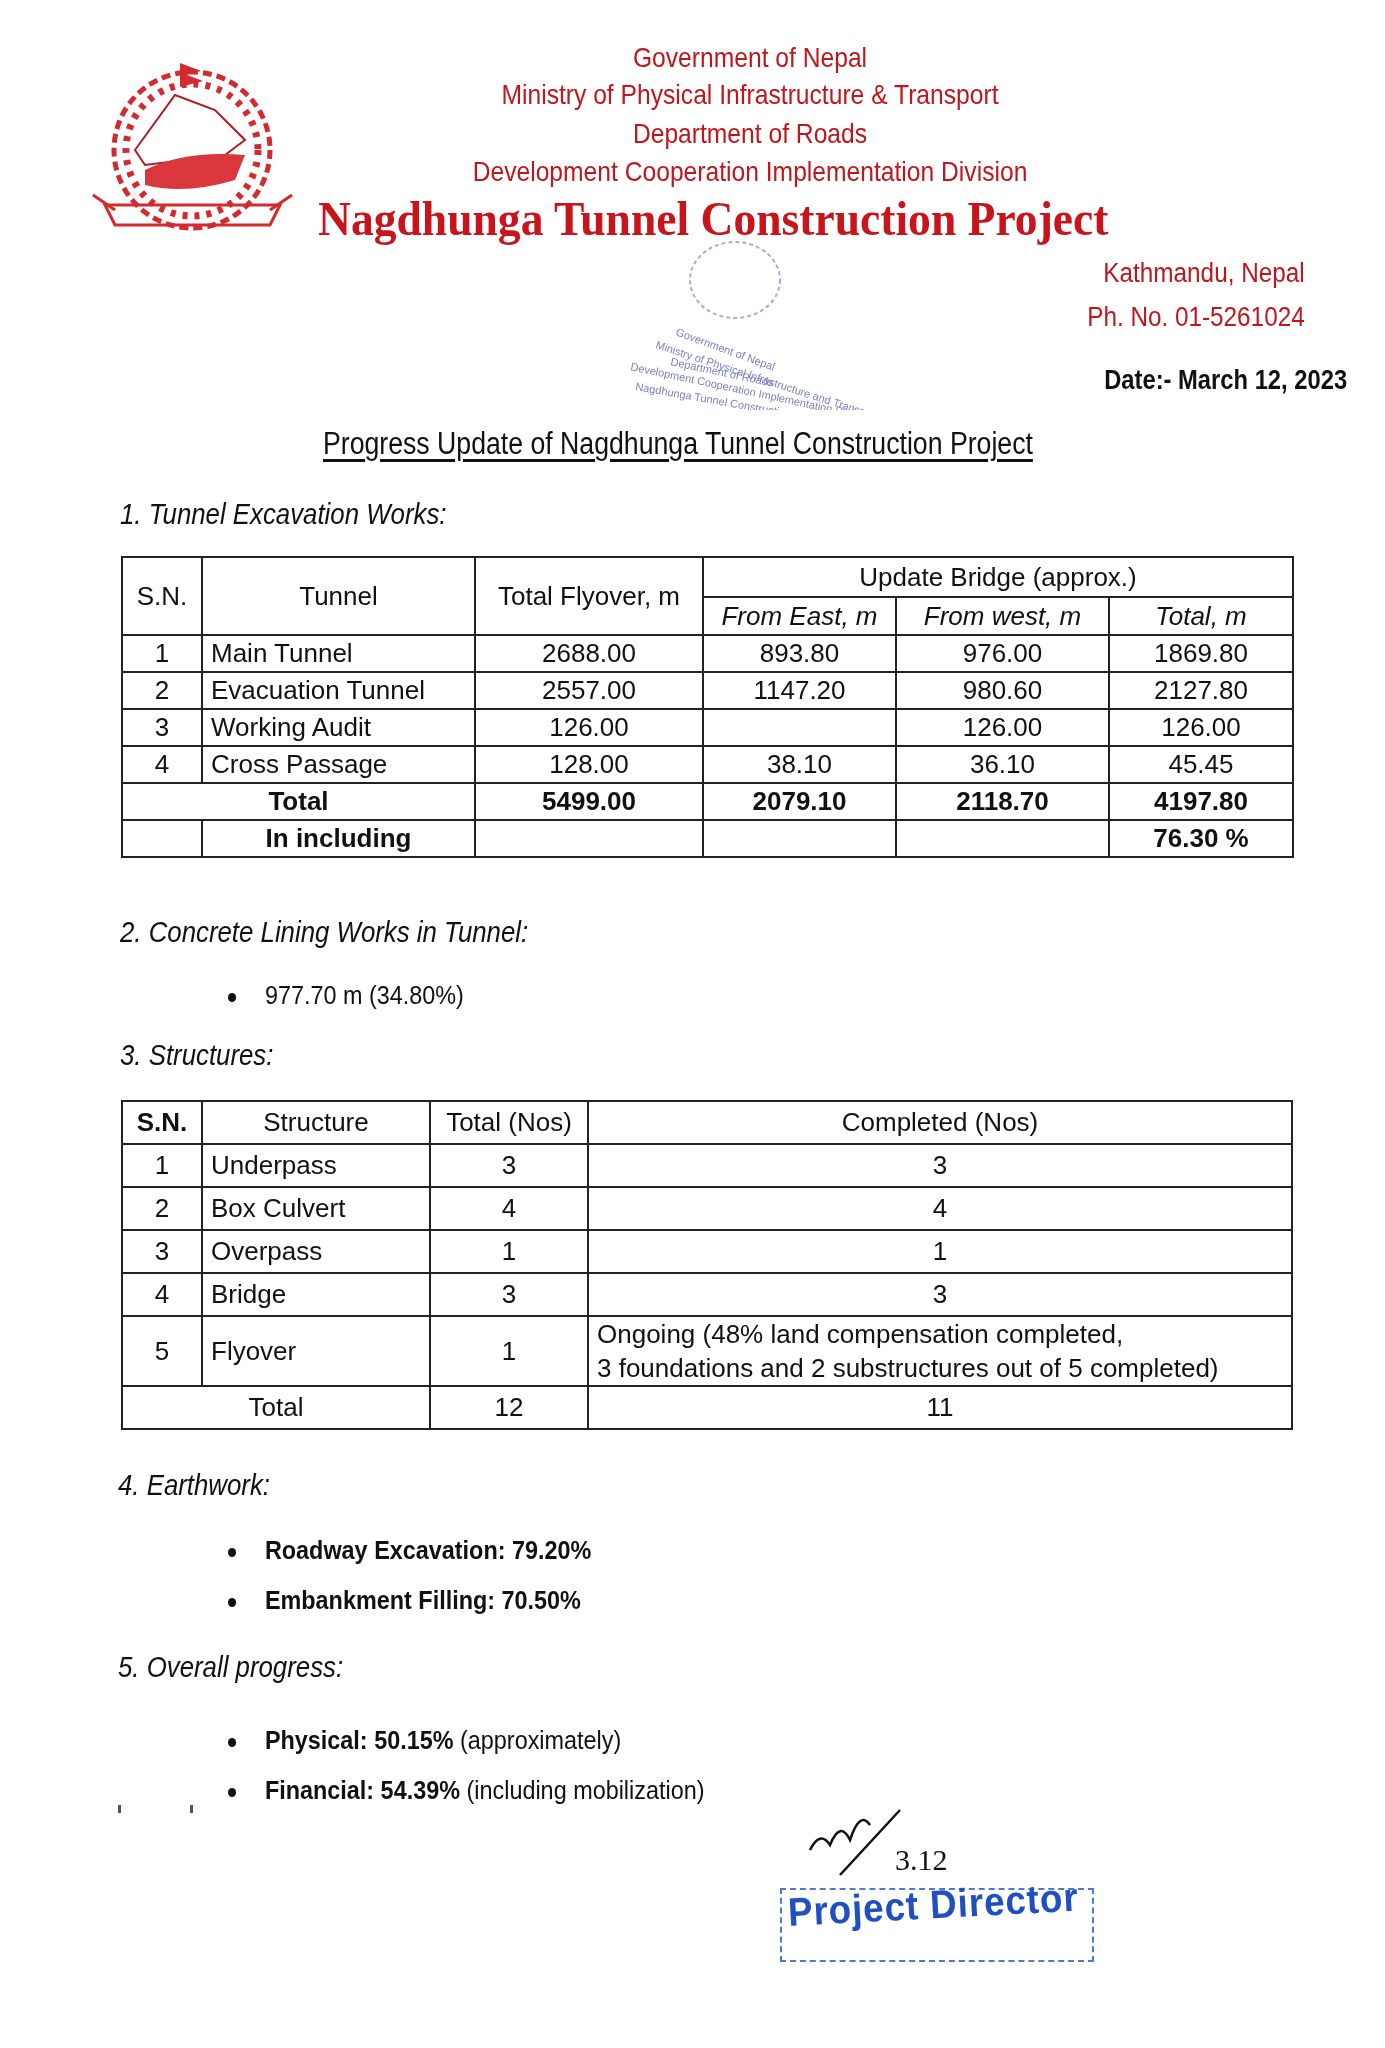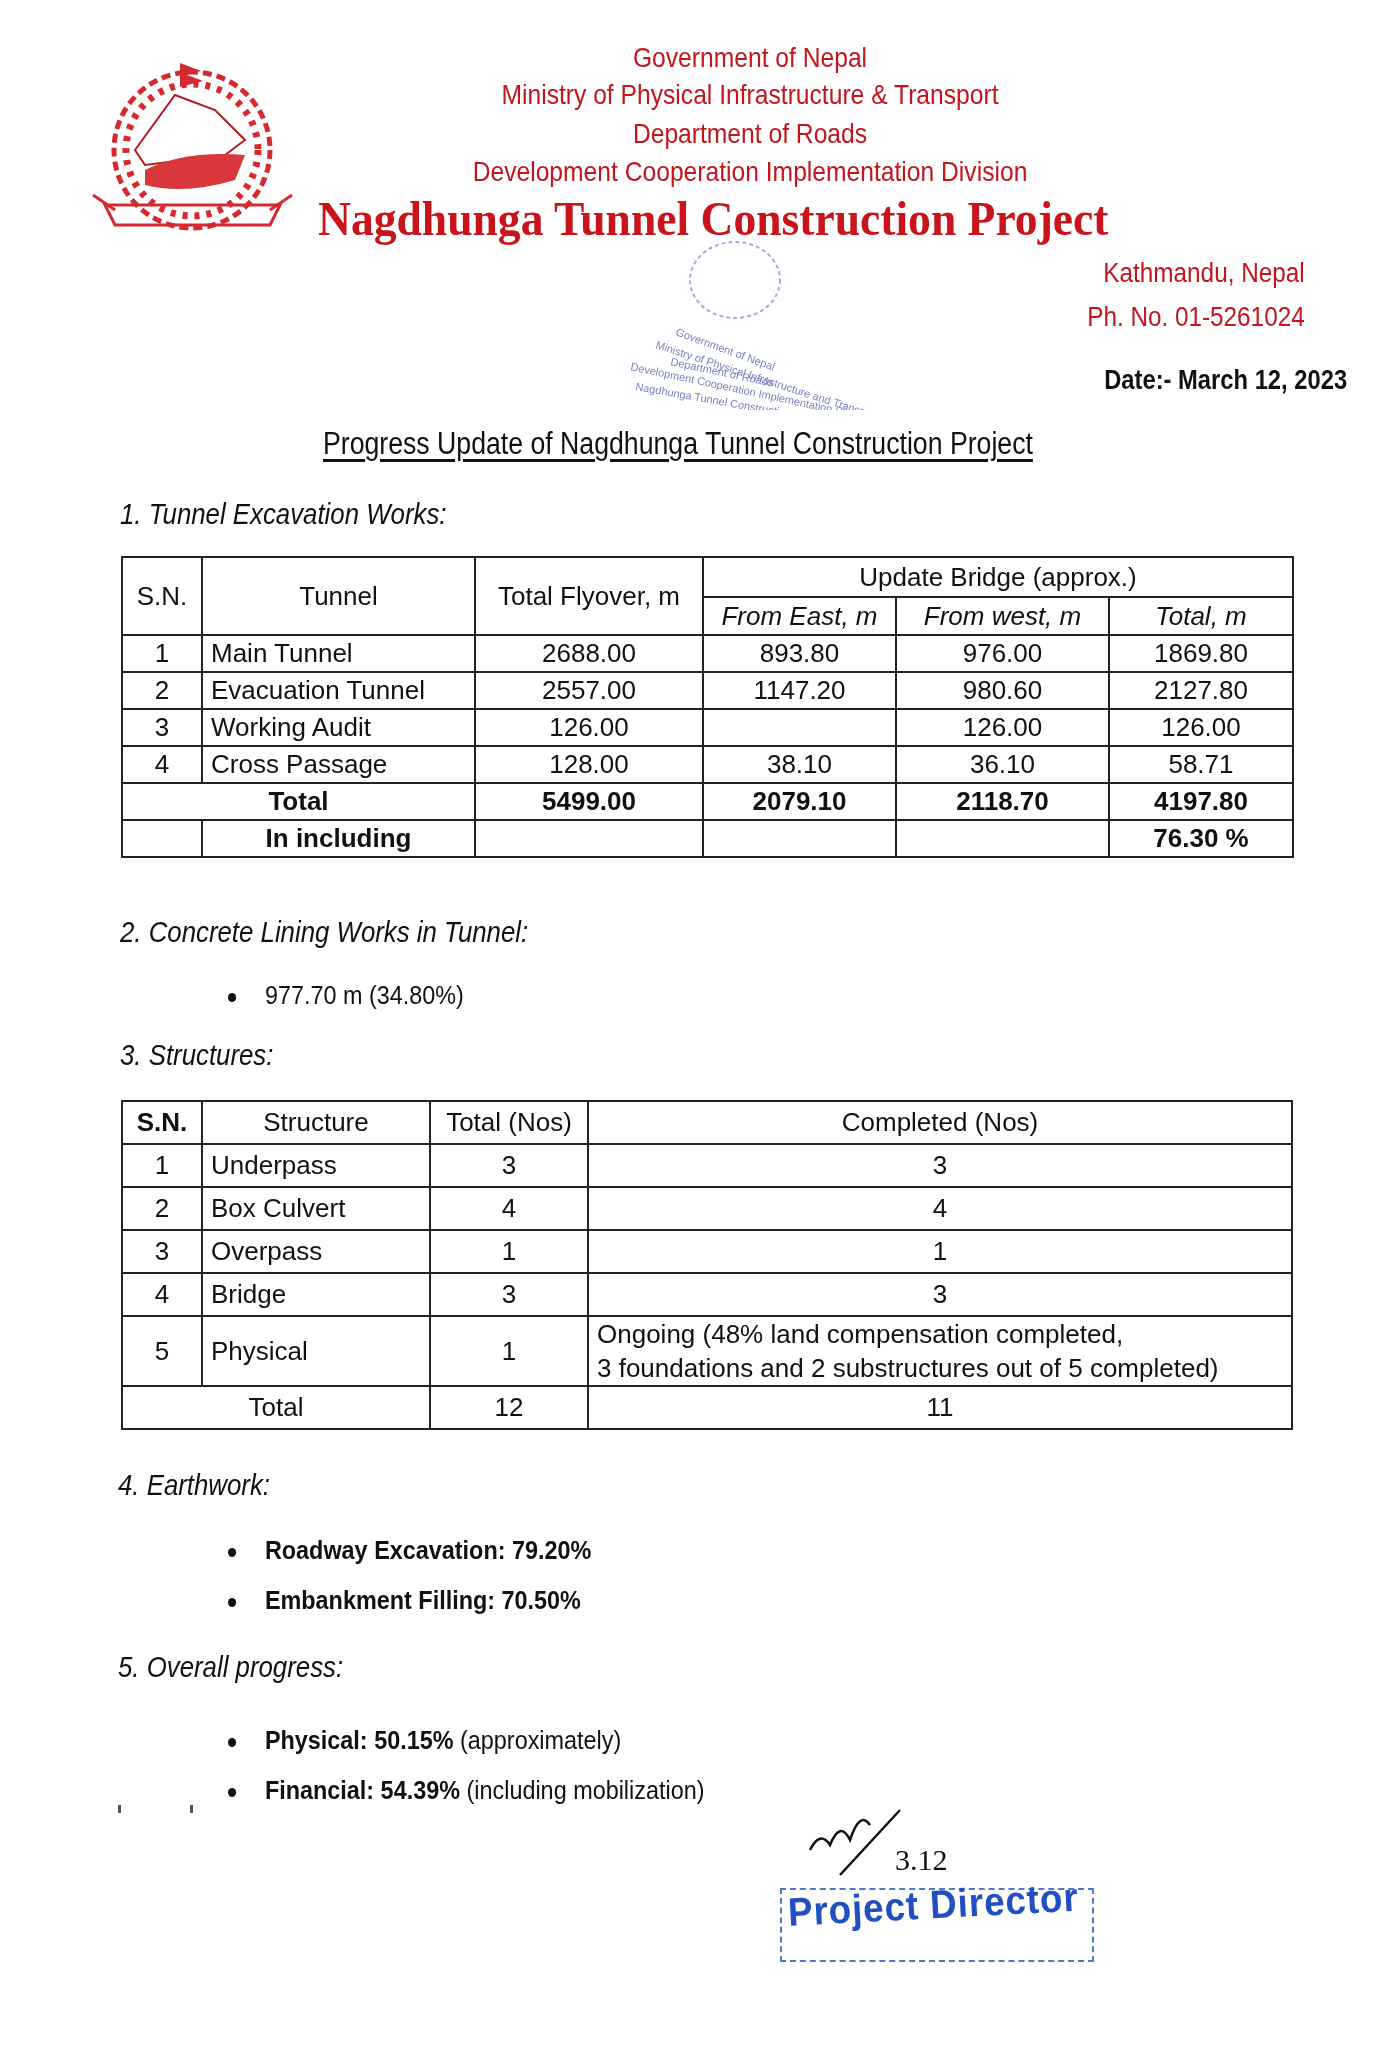--- a/index.html
+++ b/index.html
@@ -130,21 +130,21 @@
     <td class="c"></td>
     <td class="c">126.00</td>
     <td class="c">126.00</td>
   </tr>
   <tr>
     <td class="c">4</td>
     <td class="l">Cross Passage</td>
     <td class="c">128.00</td>
     <td class="c">38.10</td>
     <td class="c">36.10</td>
-    <td class="c">58.71</td>
+    <td class="c">45.45</td>
   </tr>
   <tr>
     <td colspan="2" class="c bold">Total</td>
     <td class="c bold">5499.00</td>
     <td class="c bold">2079.10</td>
     <td class="c bold">2118.70</td>
     <td class="c bold">4197.80</td>
   </tr>
   <tr>
     <td></td>
@@ -189,21 +189,21 @@
     <td class="c">1</td>
   </tr>
   <tr>
     <td class="c">4</td>
     <td class="l">Bridge</td>
     <td class="c">3</td>
     <td class="c">3</td>
   </tr>
   <tr>
     <td class="c tall">5</td>
-    <td class="l tall">Physical</td>
+    <td class="l tall">Flyover</td>
     <td class="c tall">1</td>
     <td class="l tall">
       <div>Ongoing (48% land compensation completed,</div>
       <div>3 foundations and 2 substructures out of 5 completed)</div>
     </td>
   </tr>
   <tr>
     <td colspan="2" class="c">Total</td>
     <td class="c">12</td>
     <td class="c">11</td>

